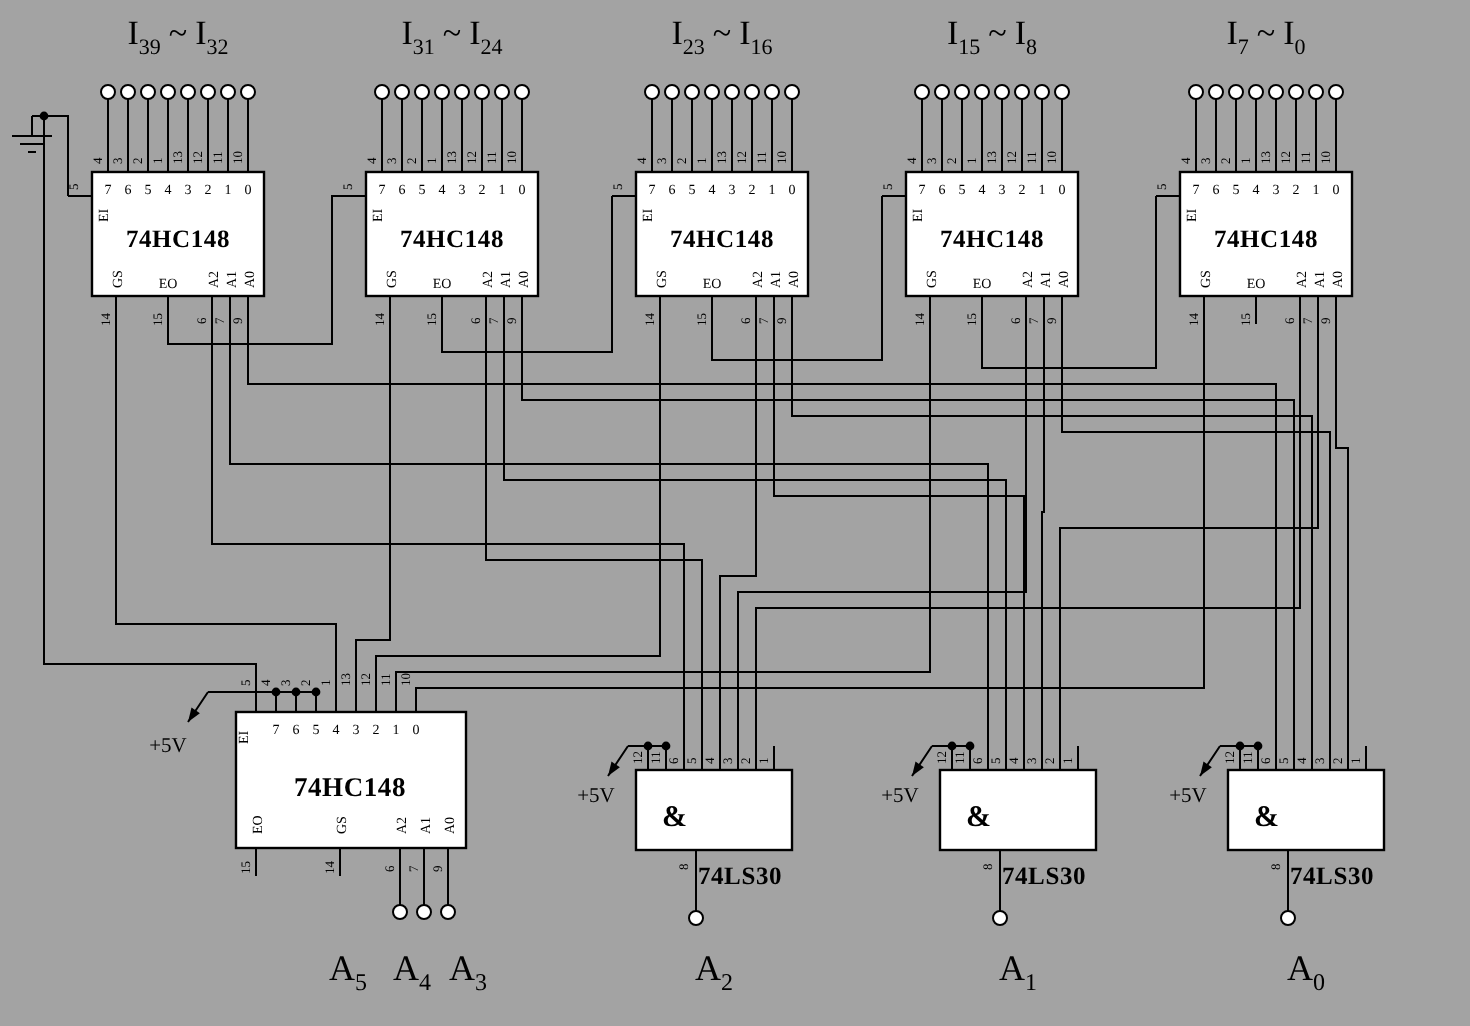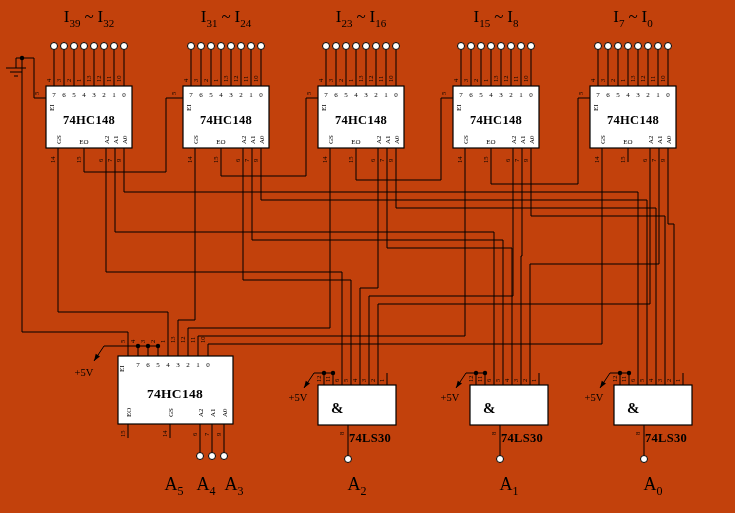--- a/index.html
+++ b/index.html
@@ -1,16 +1,16 @@
 <!DOCTYPE html>
 <html><head>
 <meta charset="utf-8">
 <style>
   html,body{margin:0;padding:0;background:#fff;}
-  .stage{width:735px;height:513px;position:relative;background:#c2410c;overflow:hidden;}
+  .stage{width:735px;height:513px;position:relative;background:#a3a3a3;overflow:hidden;}
   svg{display:block;}
   svg text{font-family:"Liberation Serif", serif;fill:#000;}
   .pin{font-size:6.5px;}
   .n8{font-size:7px;}
   .chipname{font-size:12.5px;font-weight:bold;letter-spacing:.3px;}
   .bigname{font-size:13.5px;font-weight:bold;letter-spacing:.3px;}
   .gatesym{font-size:15px;font-weight:bold;}
   .grouplbl{font-size:17px;}
   .sub{font-size:11px;}
   .outlbl{font-size:18px;}

